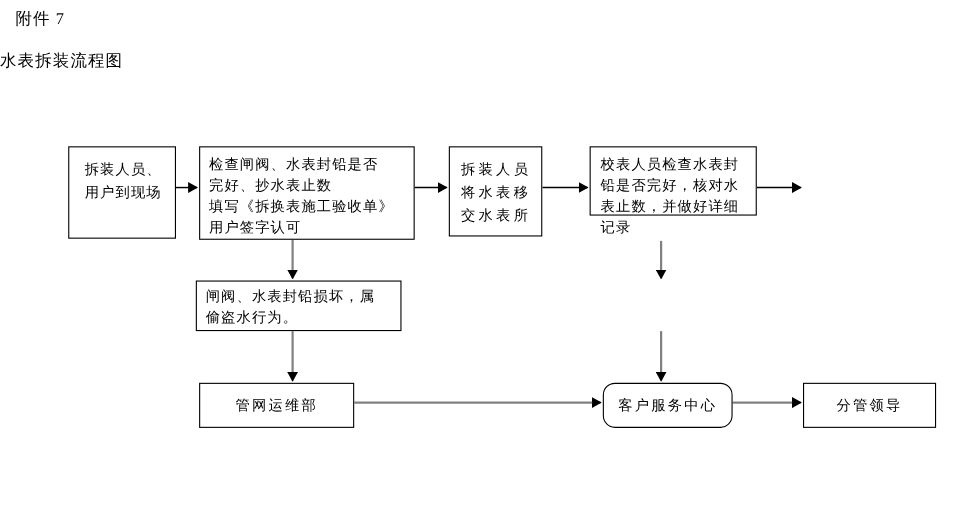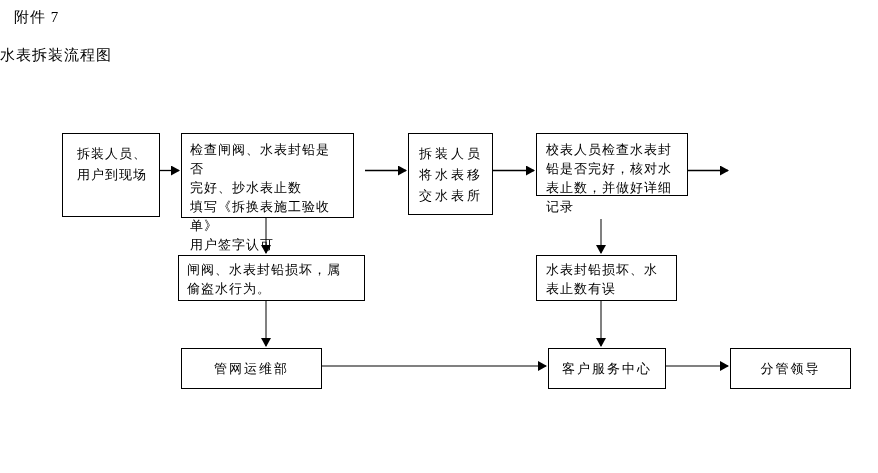--- a/index.html
+++ b/index.html
@@ -45,35 +45,35 @@
     box-sizing: border-box;
     border: 1px solid var(--border, #000000);
     background: #fff;
     font-size: 13px;
     line-height: 19px;
     letter-spacing: 1px;
     white-space: pre-line;
     color: var(--text, #000000);
   }
   .b1 { left: 62px;  top: 133px; width: 98px;  height: 84px; padding: 9px 0 0 14px; line-height: 21px; }
-  .b2 { left: 181px; top: 133px; width: 173px; height: 85px; padding: 6px 16px 0 8px; }
+  .b2 { left: 181px; top: 133px; width: 196px; height: 85px; padding: 6px 16px 0 8px; }
   .b3 { left: 408px; top: 133px; width: 85px;  height: 82px; padding: 9px 0 0 10px; line-height: 21px; letter-spacing: 3px; }
   .b4 { left: 536px; top: 133px; width: 152px; height: 63px; padding: 6px 0 0 9px; }
   .b5 { left: 730px; top: 132px; width: 98px;  height: 83px; padding: 9px 0 0 12px; line-height: 21px; }
   .bA { left: 178px; top: 255px; width: 187px; height: 46px; padding: 4px 0 0 8px; }
   .bB { left: 536px; top: 255px; width: 141px; height: 46px; padding: 4px 0 0 9px; }
   .center-box {
     display: flex;
     align-items: center;
     justify-content: center;
     white-space: nowrap;
     letter-spacing: 2px;
   }
   .bC { left: 181px; top: 348px; width: 141px; height: 41px; }
-  .bD { left: 548px; top: 348px; width: 118px; height: 41px; }
+  .bD { left: 548px; top: 348px; width: 118px; height: 41px; border-radius: 11px; }
   .bE { left: 730px; top: 348px; width: 121px;  height: 41px; }
 </style>
 </head>
 <body>
 
 <div class="canvas">
 
   <div class="attachment-label">附件 7</div>
   <div class="page-title">水表拆装流程图</div>
 
@@ -107,20 +107,18 @@
   <div class="box b3">拆装人员
 将水表移
 交水表所</div>
   <div class="box b4">校表人员检查水表封
 铅是否完好，核对水
 表止数，并做好详细
 记录</div>
 
   <div class="box bA">闸阀、水表封铅损坏，属
 偷盗水行为。</div>
-  <div class="box bB">水表封铅损坏、水
-表止数有误</div>
 
   <div class="box center-box bC">管网运维部</div>
   <div class="box center-box bD">客户服务中心</div>
   <div class="box center-box bE">分管领导</div>
 
 </div>
 
 </body></html>

